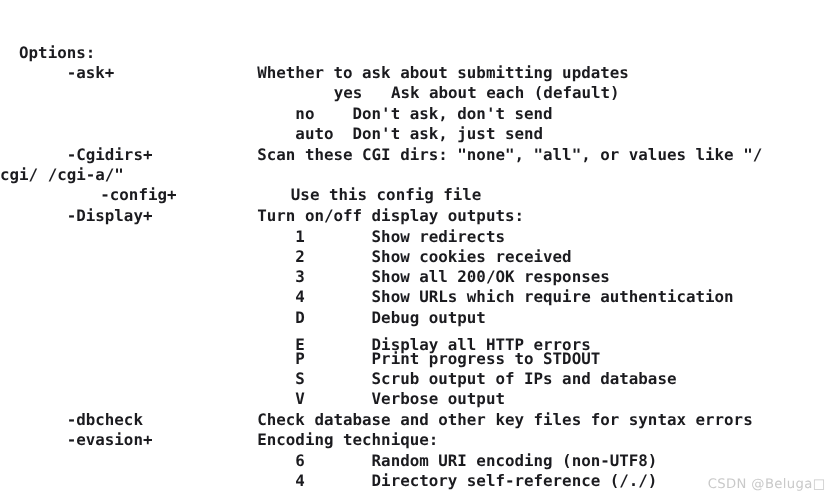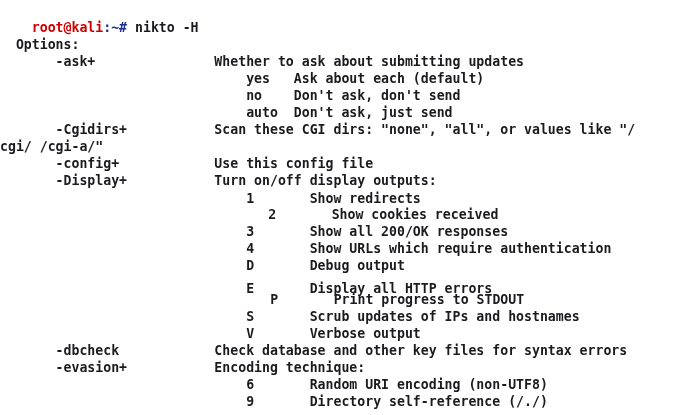--- a/index.html
+++ b/index.html
@@ -41,44 +41,42 @@
     letter-spacing: 0.3px;
     white-space: pre;
     user-select: none;
   }
 </style>
 </head>
 <body>
 
 <div id="terminal">
 
-  <div class="line" id="prompt-line" style="top:2px;">
-    <span class="prompt-user">root@kali</span><span class="prompt-path">:~#</span><span class="prompt-cmd"> nikto -H</span>
-  </div>
 
   <div id="output-region">
       <div class="line" style="top: 19px;"></div>
       <div class="line" style="top: 36px;">  Options:</div>
       <div class="line" style="top: 53px;">       -ask+               Whether to ask about submitting updates</div>
-      <div class="line" style="top: 70px;">                               yes   Ask about each (default)</div>
+      <div class="line" style="top: 70px; padding-left: 32px;">                               yes   Ask about each (default)</div>
       <div class="line" style="top: 87px;">                               no    Don't ask, don't send</div>
       <div class="line" style="top: 104px;">                               auto  Don't ask, just send</div>
       <div class="line" style="top: 121px;">       -Cgidirs+           Scan these CGI dirs: "none", "all", or values like "/</div>
       <div class="line" style="top: 138px;">cgi/ /cgi-a/"</div>
-      <div class="line" style="top: 155px;">       -config+            Use this config file</div>
+      <div class="line" style="top: 155px; margin-left: 28px;">       -config+            Use this config file</div>
       <div class="line" style="top: 172px;">       -Display+           Turn on/off display outputs:</div>
       <div class="line" style="top: 190px; text-align: right;">                               1       Show redirects</div>
-      <div class="line" style="top: 206px; margin-left: 22px;">                               2       Show cookies received</div>
+      <div class="line" style="top: 206px;">                               2       Show cookies received</div>
       <div class="line" style="top: 223px; text-align: right;">                               3       Show all 200/OK responses</div>
       <div class="line" style="top: 240px;">                               4       Show URLs which require authentication</div>
       <div class="line" style="top: 257px;">                               D       Debug output</div>
       <div class="line" style="top: 280px;">                               E       Display all HTTP errors</div>
-      <div class="line" style="top: 291px; margin-left: 24px;">                               P       Print progress to STDOUT</div>
-      <div class="line" style="top: 308px;">                               S       Scrub updates of IPs and hostnames</div>
+      <div class="line" style="top: 291px;">                               P       Print progress to STDOUT</div>
+      <div class="line" style="top: 308px;">                               S       Scrub output of IPs and database</div>
       <div class="line" style="top: 325px;">                               V       Verbose output</div>
       <div class="line" style="top: 342px;">       -dbcheck            Check database and other key files for syntax errors</div>
       <div class="line" style="top: 359px;">       -evasion+           Encoding technique:</div>
       <div class="line" style="top: 376px;">                               6       Random URI encoding (non-UTF8)</div>
-      <div class="line" style="top: 393px;">                               9       Directory self-reference (/./)</div>
+      <div class="line" style="top: 393px;">                               4       Directory self-reference (/./)</div>
     </div>
 
+  <div class="watermark">CSDN @Beluga□</div>
 
 </div>
 
 </body></html>

